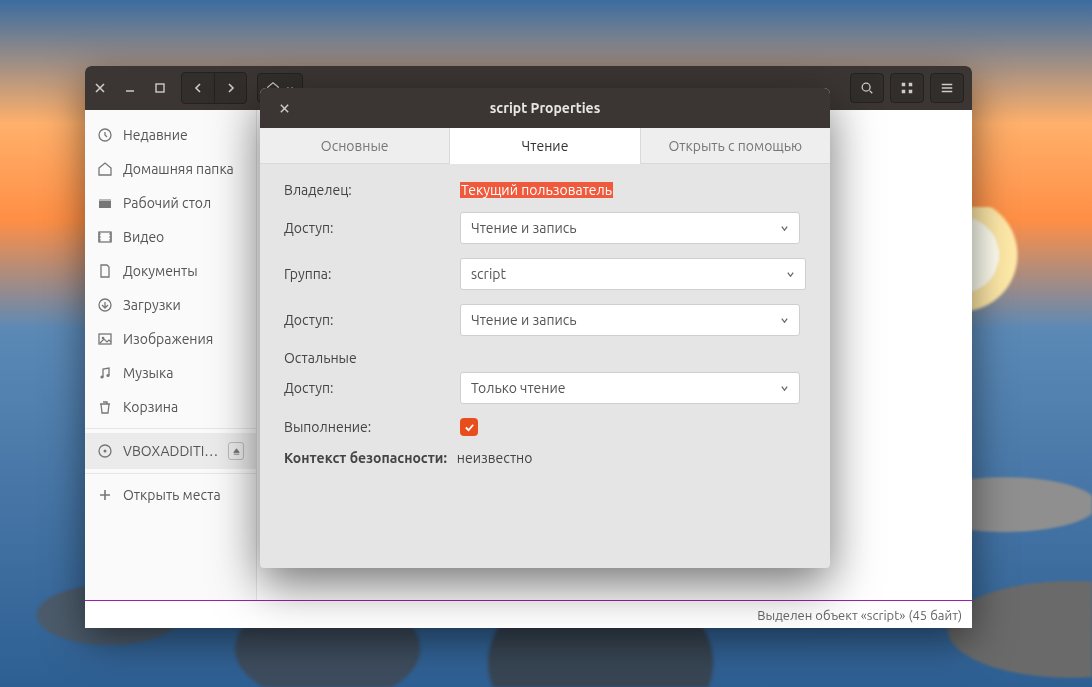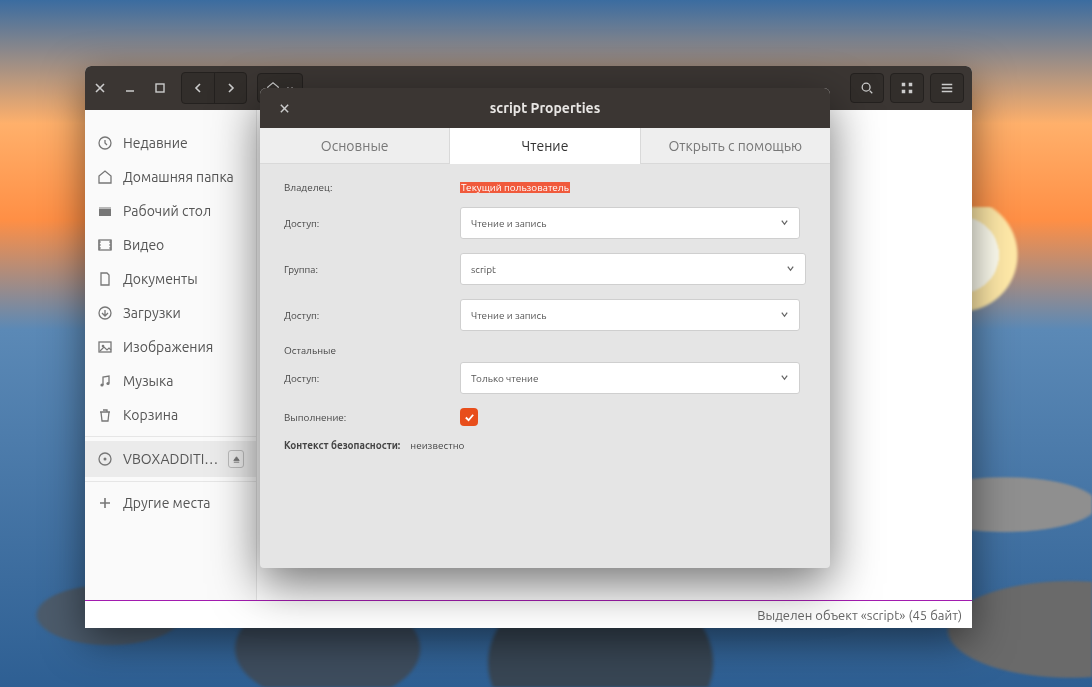--- a/index.html
+++ b/index.html
@@ -30,21 +30,21 @@
 .nav-group{ margin-left:6px; display:flex; background:#322e2b; border:1px solid #24211f; border-radius:4px; overflow:hidden;}
 .nav-btn{ width:32px; height:30px; display:flex; align-items:center; justify-content:center; color:#ccc; }
 .nav-btn + .nav-btn{ border-left:1px solid #24211f;}
 .nav-btn svg{width:10px;height:10px;}
 .path-bar{ margin-left:10px; display:flex; align-items:center; height:30px; background:#322e2b; border:1px solid #24211f; border-radius:4px; padding:0 8px; color:#ddd; font-size:13px;}
 .path-seg{ display:flex; align-items:center; gap:6px; }
 .tb-right{ margin-left:auto; display:flex; gap:6px; padding-right:8px;}
 .tb-btn{ width:34px; height:30px; background:#322e2b; border:1px solid #24211f; border-radius:4px; display:flex; align-items:center; justify-content:center; color:#ccc;}
 .tb-btn svg{width:14px;height:14px;}
 .fm-body{ display:flex; height:calc(100% - 44px - 28px); background:#fff;}
-.sidebar{ width:172px; background:#fafafa; border-right:1px solid #e6e6e6; padding-top:16px; overflow-y:auto;}
+.sidebar{ width:172px; background:#fafafa; border-right:1px solid #e6e6e6; padding-top:8px; overflow-y:auto;}
 .sb-item{ display:flex; align-items:center; gap:10px; padding:9px 12px; color:#555; font-size:14px; cursor:pointer;}
 .sb-item svg{ width:16px; height:16px; flex-shrink:0; color:#777;}
 .sb-item.selected{ background:#ebebeb;}
 .sb-item .eject{ margin-left:auto; width:18px; height:18px; border:1px solid #bbb; border-radius:3px; display:flex;align-items:center;justify-content:center;}
 .sb-item .eject svg{width:9px;height:9px;}
 .sb-sep{ height:1px; background:#e6e6e6; margin:4px 0;}
 .content-pane{ flex:1; background:#fff;}
 .statusbar{ height:28px; border-top:1px solid #a21caf; display:flex; align-items:center; justify-content:flex-end; padding:0 10px; font-size:13px; color:#666; background:#fff;}
 
 
@@ -53,21 +53,21 @@
   box-shadow:0 16px 48px rgba(0,0,0,0.55); border-radius:6px 6px 4px 4px; overflow:hidden;
 }
 .dlg-titlebar{ height:40px; background:#3b3633; color:#e8e6e4; display:flex; align-items:center; justify-content:center; position:relative; font-size:14px; font-weight:600;}
 .dlg-close{ position:absolute; left:6px; top:0; width:36px; height:40px; display:flex; align-items:center; justify-content:center; color:#ccc;}
 .dlg-close svg{width:11px;height:11px;}
 .dlg-tabs{ height:36px; background:#eeeeee; border-bottom:1px solid #d9d9d9; display:flex;}
 .dlg-tab{ flex:1; display:flex; align-items:center; justify-content:center; font-size:14px; color:#777; cursor:pointer; position:relative;}
 .dlg-tab.active{ background:#fff; color:#333;}
 .dlg-tab.active::after{content:"";position:absolute;left:0;right:0;bottom:-1px;height:1px;background:#fff;}
 .dlg-tab + .dlg-tab{ border-left:1px solid #d9d9d9;}
-.dlg-body{ padding:18px 24px; font-size:10px; color:#444;}
+.dlg-body{ padding:18px 24px; font-size:14px; color:#444;}
 .row{ display:flex; align-items:center; margin-bottom:14px;}
 .row.gap{ }
 .lbl{ width:176px; color:#444;}
 .val{ flex:1;}
 .highlight{ background:#f05a3c; color:#fff; padding:0 1px;}
 .combo{ width:340px; height:32px; border:1px solid #cfcfcf; border-radius:3px; background:#fff; display:flex; align-items:center; padding:0 10px; color:#555; position:relative;}
 .combo .caret{ margin-left:auto; }
 .combo.small{ width:auto; padding-right:10px;}
 .combo svg{width:9px;height:9px;}
 .check{ display:inline-flex; width:18px; height:18px; background:#e84e1b; border-radius:4px; align-items:center; justify-content:center; margin-right:8px; color:#fff;}
@@ -215,21 +215,21 @@
             <svg viewBox="0 0 10 10">
               <path d="M2 6 L5 2 L8 6 Z M2 8 H8" fill="currentColor" stroke="currentColor" stroke-width="1"></path>
             </svg>
           </span>
       </div>
       <div class="sb-sep"></div>
       <div class="sb-item">
         <svg viewBox="0 0 16 16">
             <path d="M8 3 V13 M3 8 H13" stroke="currentColor" stroke-width="1.6"></path>
           </svg>
-        <span>Другие места</span>
+        <span>Открыть места</span>
       </div>
     </div>
     <div class="content-pane"></div>
   </div>
 
   <div class="statusbar">
     <span>Выделен объект «script»  (45 байт)</span>
   </div>
 </div>
 

